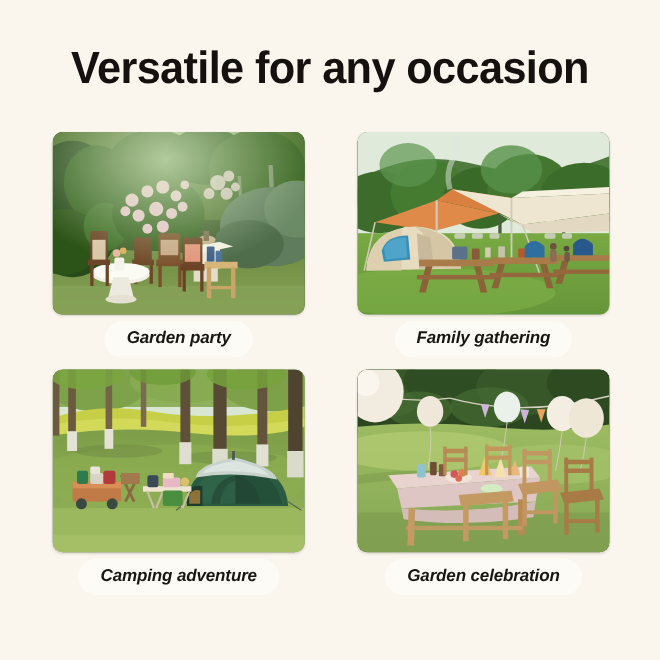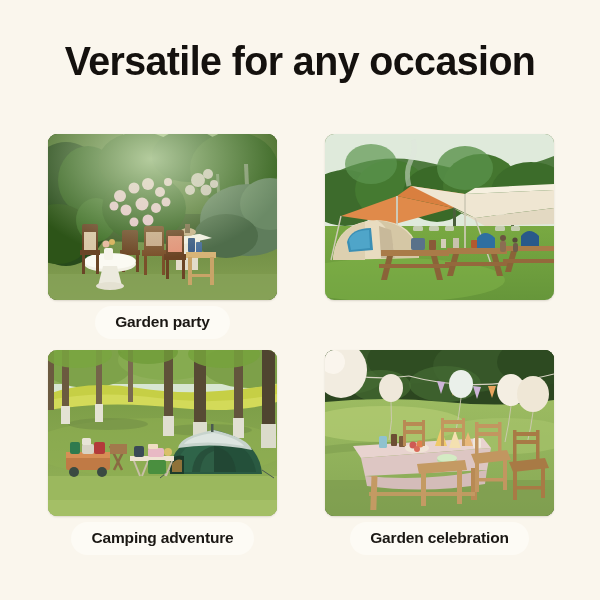--- a/index.html
+++ b/index.html
@@ -26,26 +26,27 @@
     font-weight:700;
     letter-spacing:-0.6px;
     color:#14110e;
     transform:scaleX(0.96);
     white-space:nowrap;
   }
 
   
   .grid {
     position:absolute;
-    left:48px; top:134px;
+    left:48px; top:120px;
     width:506px;
     display:grid;
     grid-template-columns:229px 229px;
     grid-column-gap:48px;
     grid-row-gap:6px;
+    font-style:italic;
   }
   .cell { width:229px; }
 
   .photo {
     position:relative;
     width:229px; height:166px;
     border-radius:9px;
     overflow:hidden;
     background:#5c7a3f;
     box-shadow:0 1px 2px rgba(60,50,30,0.16);
@@ -283,20 +284,23 @@
 
           <path d="M152 104 Q160 94 170 104 L170 114 L152 114 Z" fill="#2f6fa0"></path>
           <path d="M196 102 Q204 92 214 102 L214 112 L196 112 Z" fill="#28598a"></path>
 
           <circle cx="178" cy="104" r="3" fill="#6b5340"></circle>
           <rect x="175" y="107" width="6" height="11" rx="2" fill="#8b6e52"></rect>
           <circle cx="190" cy="106" r="2.6" fill="#55483a"></circle>
           <rect x="188" y="109" width="5" height="9" rx="2" fill="#6f5c49"></rect>
         </svg>
       </div>
+      <div class="caption-wrap">
+        <span class="caption" style="background: rgb(253, 251, 245);">Family gathering</span>
+      </div>
     </div>
 
     <div class="cell">
       <div class="photo">
         <svg viewBox="0 0 229 166" preserveAspectRatio="none" aria-hidden="true">
           <defs>
             <linearGradient id="g3lawn" x1="0" y1="0" x2="0" y2="1">
               <stop offset="0" stop-color="#7d9e48"></stop>
                 <stop offset="1" stop-color="#96b45a"></stop>
             </linearGradient>

